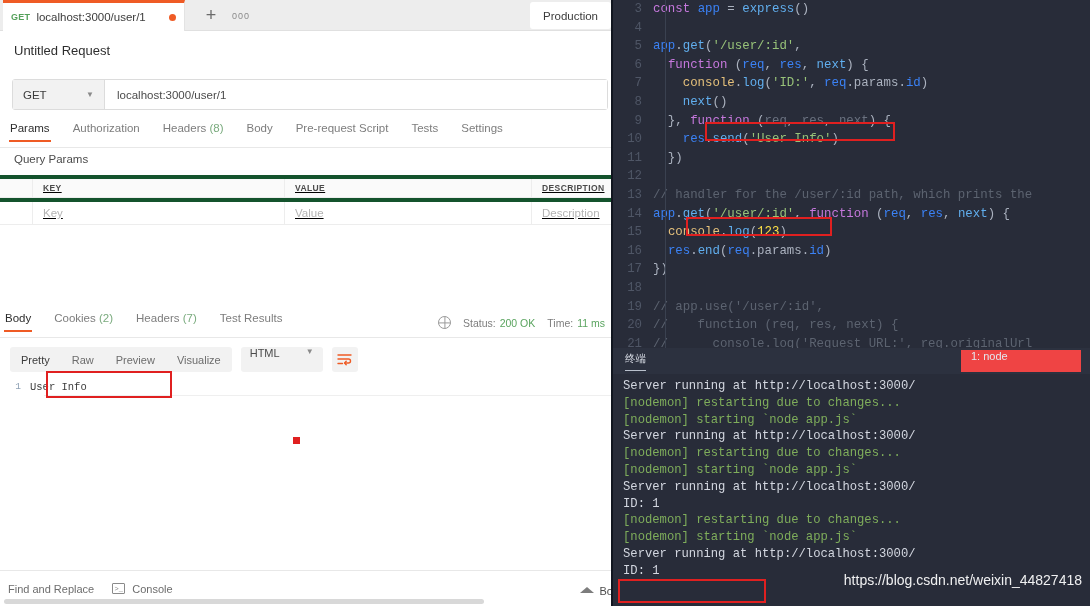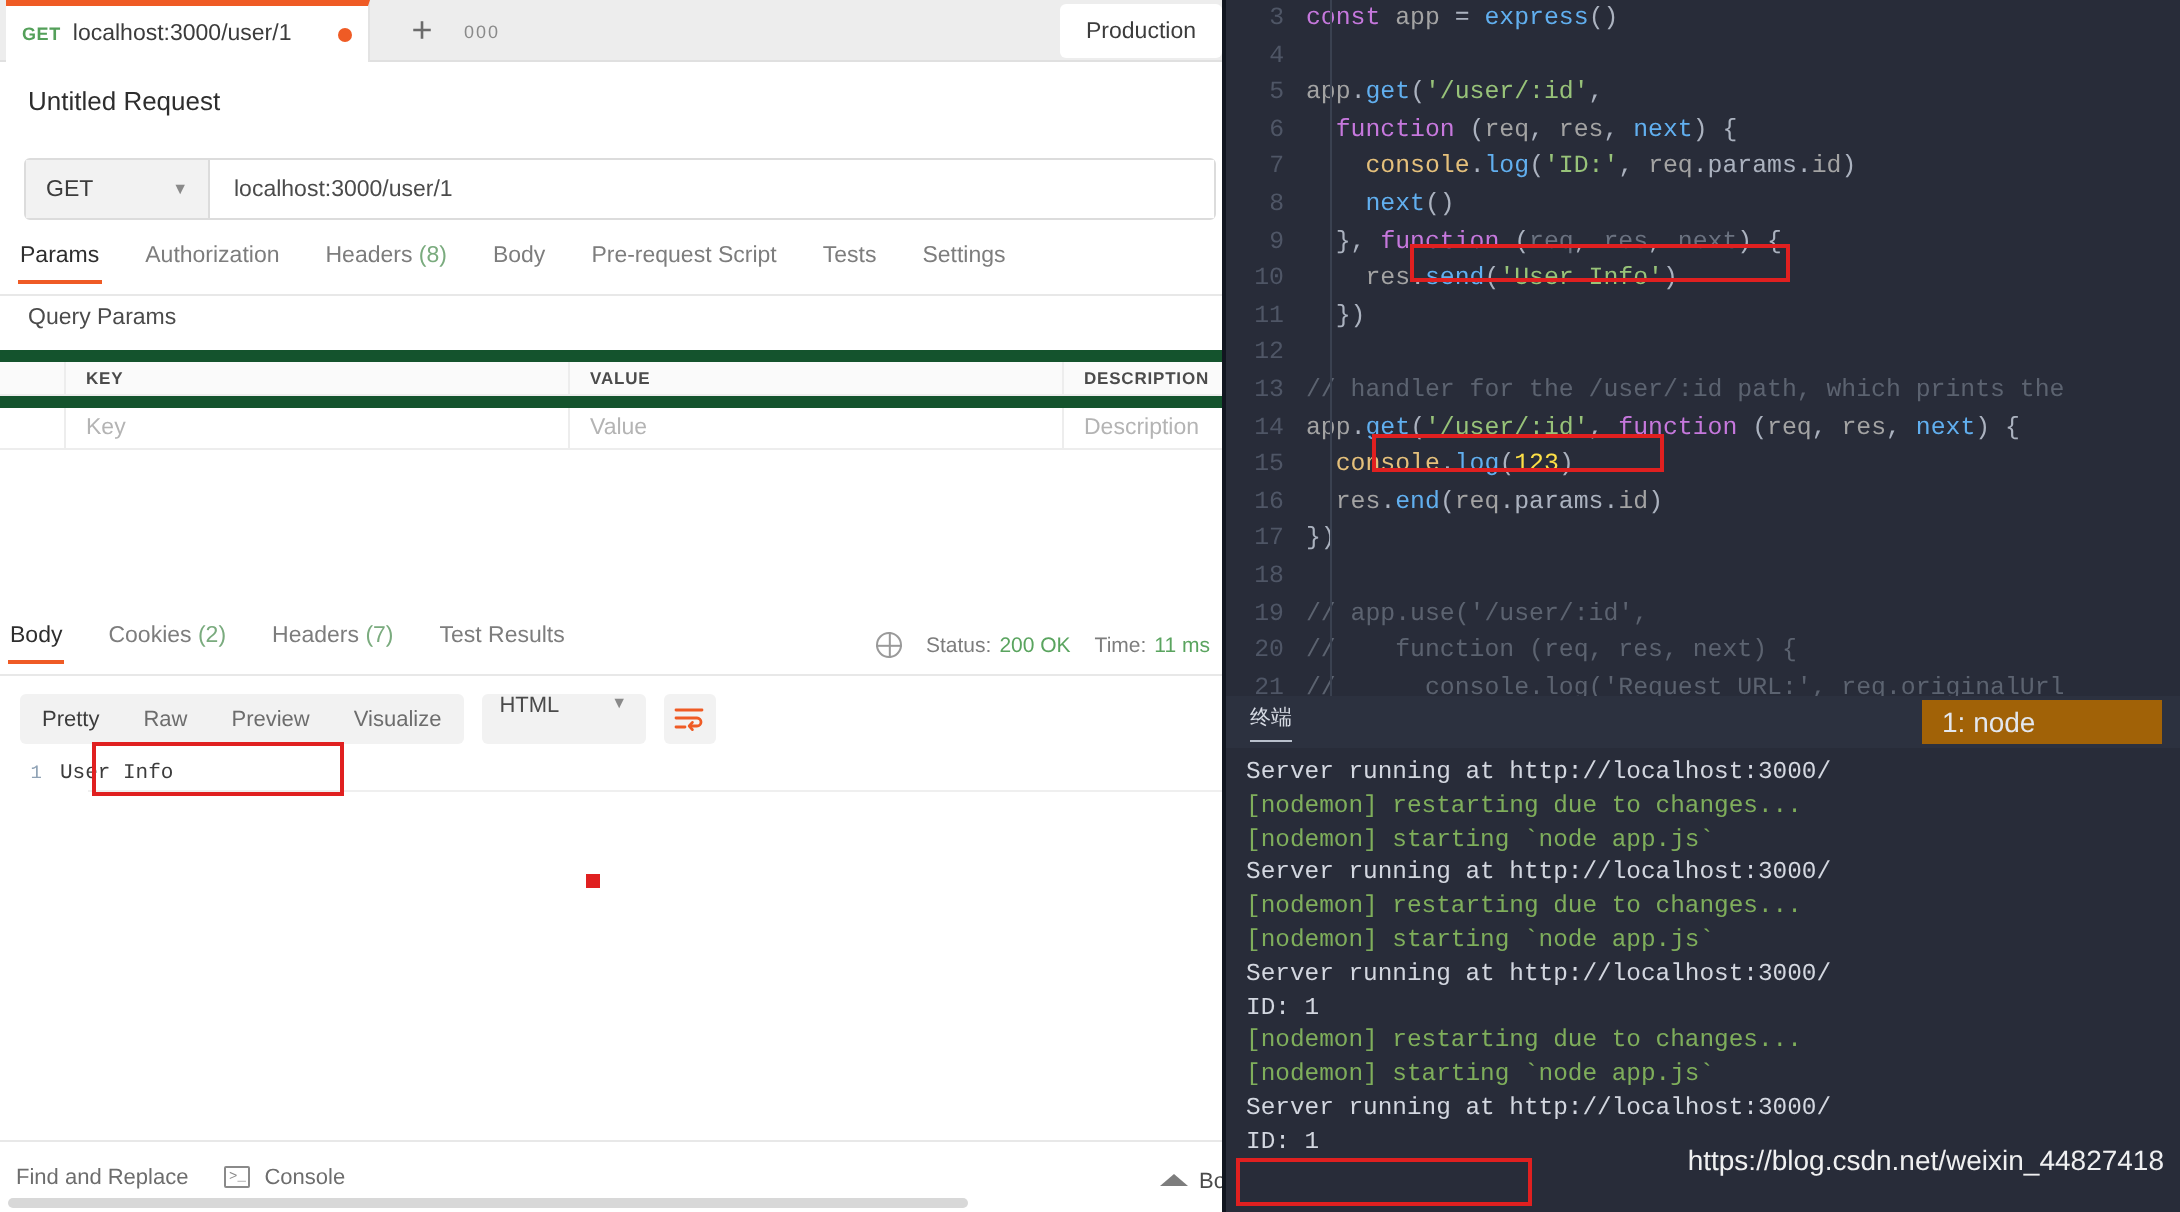--- a/index.html
+++ b/index.html
@@ -101,21 +101,21 @@
   .rtab .cnt { color: #7aab7e; }
 
   .qp-label {
     position: absolute; left: 14px; top: 153px;
     font-size: 11.5px; color: #4b4b4b;
   }
 
   
   .ptable { position: absolute; left: 0; top: 175px; width: 613px; }
   .prow { display: flex; height: 23px; border-bottom: 1px solid #ededed;
-          border-top: 6px solid #14532d; }
+          border-top: 4px solid #14532d; text-decoration: underline; }
   .prow.head { background: #fafafa; }
   .pchk { width: 33px; border-right: 1px solid #ededed; }
   .pc { border-right: 1px solid #ededed; display: flex; align-items: center;
         padding-left: 10px; }
   .pc.k { width: 252px; }
   .pc.v { width: 247px; }
   .pc.d { width: 81px; border-right: none; }
   .prow.head .pc, .prow.head .pchk {
     font-size: 8.5px; font-weight: bold; color: #4b4b4b; letter-spacing: .4px;
   }
@@ -226,21 +226,21 @@
     color: #4f5666;
   }
   .code { white-space: pre; }
   .ind-guide {
     position: absolute; left: 52px; top: 0; width: 1px; height: 348px;
     background: #3a4150;
   }
 
   
   .t-kw   { color: #c678dd; }
-  .t-var  { color: #a3a3a3; }
+  .t-var  { color: #3b82f6; }
   .t-fn   { color: #61afef; }
   .t-str  { color: #98c379; }
   .t-num  { color: #fde047; }
   .t-obj  { color: #e5c07b; }
   .t-pl   { color: #abb2bf; }
   .t-cm   { color: #5c6370; }
   .t-par  { color: #abb2bf; }
   .t-dim  { color: #6b7280; }
 
   .red-box-send {
@@ -264,22 +264,22 @@
   .term-tab {
     position: absolute; left: 12px; top: 4px;
     font-size: 10.5px; color: #d6dae3;
   }
   .term-tab::after {
     content:""; position:absolute; left:0; right:0; bottom:-5px;
     height:1.5px; background:#b9c0cc;
   }
   .term-sel {
     position: absolute; left: 348px; top: 2px; width: 120px; height: 22px;
-    background: #a16207; display: flex; align-items: center;
-    padding-left: 10px; font-size: 14px; color: #e3e7ee;
+    background: #ef4444; display: flex; 
+    padding-left: 10px; font-size: 11px; color: #e3e7ee;
   }
   .term-body {
     position: absolute; left: 10px; top: 30px; width: 467px;
     font-family: "Liberation Mono", monospace;
     font-size: 12.2px; line-height: 16.8px;
     white-space: pre;
   }
   .tl-white { color: #d3d7e0; }
   .tl-green { color: #7fae5b; }
   .red-box-term {

